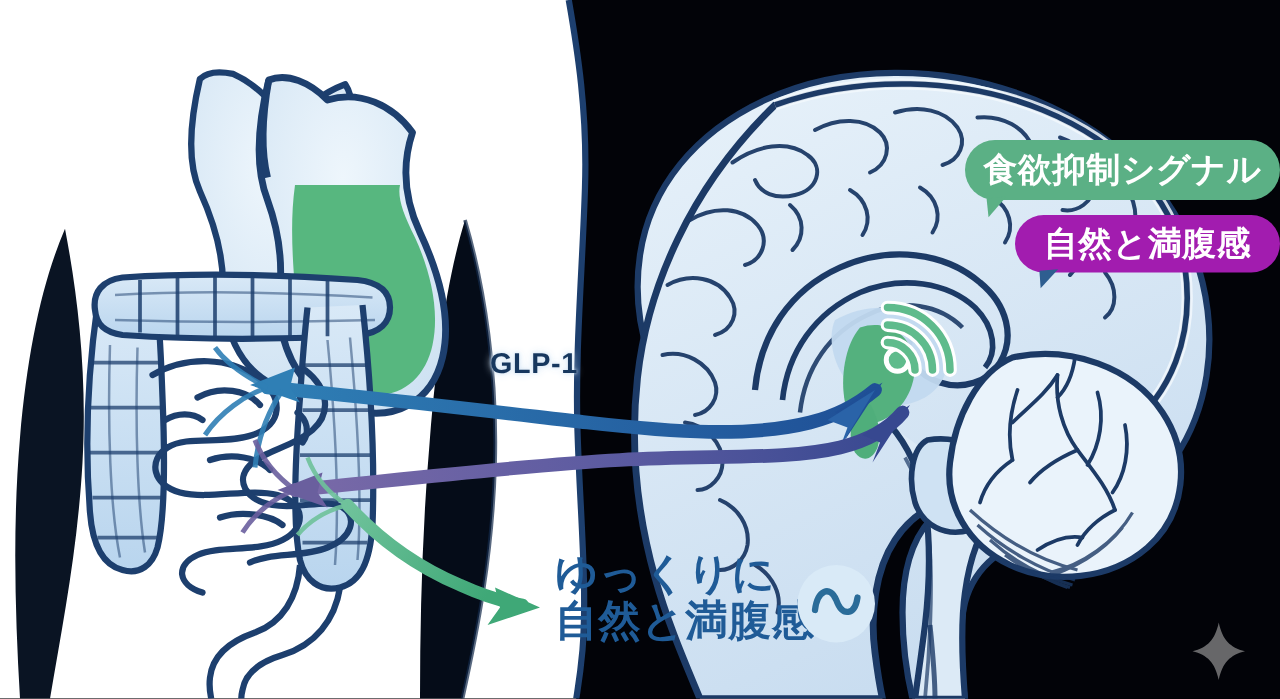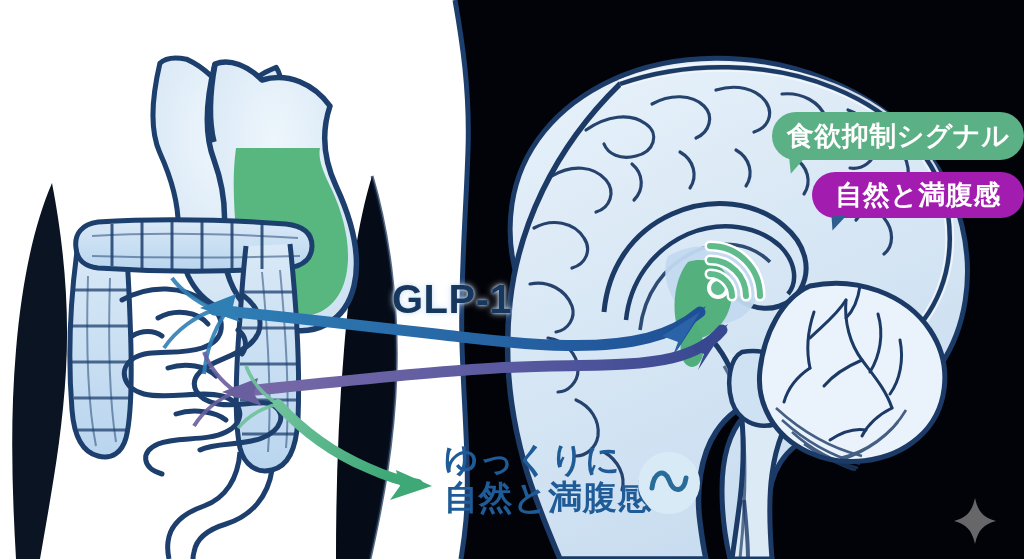--- a/index.html
+++ b/index.html
@@ -27,21 +27,21 @@
     left:812px;top:172px;width:212px;height:46px;border-radius:23px;
     background:#a21caf;font-size:27px;
   }
   #pill-satiety .tail{
     position:absolute;left:20px;bottom:-12px;width:0;height:0;
     border-left:15px solid #2e5e90;border-bottom:14px solid transparent;
     transform:rotate(-4deg);
   }
   #label-glp1{
     position:absolute;left:392px;top:277px;
-    font-size:40px;font-weight:700;color:#17375e;letter-spacing:0.5px;
+    font-size:23px;font-weight:700;color:#17375e;letter-spacing:0.5px;
     text-shadow:0 0 7px rgba(210,228,245,.95),0 0 3px rgba(210,228,245,1);
   }
   #label-gastric{
     position:absolute;left:444px;top:440px;
     font-size:34px;font-weight:700;color:#1f5b97;line-height:1.12;
     letter-spacing:0.5px;
   }
   #label-gastric div{display:block;}
   #wave-badge{
     position:absolute;left:638px;top:452px;width:62px;height:62px;

